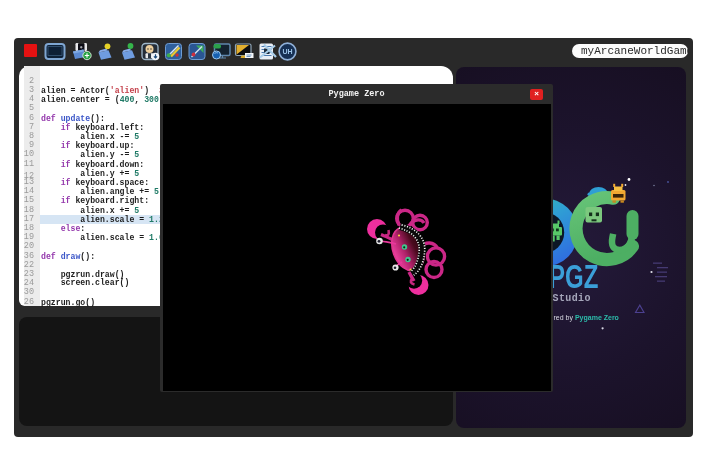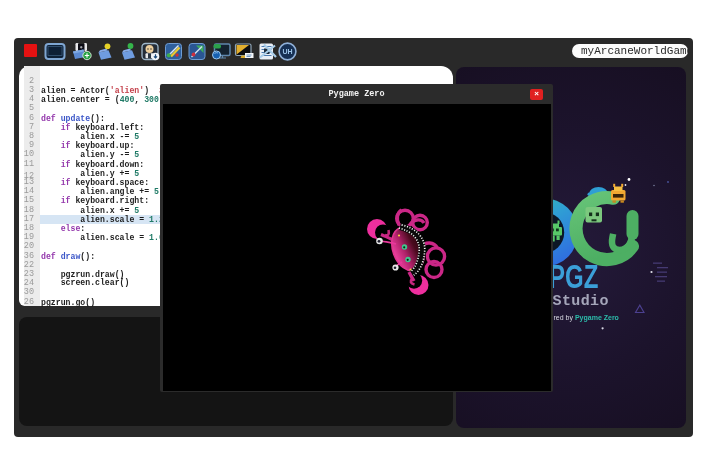--- a/index.html
+++ b/index.html
@@ -22,21 +22,21 @@
   .str{color:#c4414b}
   .cm{color:#b05050}
   #hl17{left:40px;width:413px;height:9.2px;background:#d6e5f4}
   
   #term{left:18.5px;top:316.5px;width:434.5px;height:109px;background:#141414;border-radius:8px}
   
   #navy{left:456px;top:66.5px;width:230px;height:361.5px;border-radius:8px;
         background:radial-gradient(circle at 110px 185px,#241a3a 0%,#1c132c 55%,#170f22 100%)}
   #pgz{left:549px;top:259px;width:120px;height:30px;font-family:"Liberation Sans",sans-serif;
        font-weight:bold;font-size:30px;color:#3b9fd8;letter-spacing:0;transform:scale(0.8,1.08);transform-origin:0 0}
-  #studio{left:552.5px;top:293px;font-size:15px;color:#a5a6ba;letter-spacing:0.4px;font-weight:bold}
+  #studio{left:552.5px;top:293px;font-size:10px;color:#a5a6ba;letter-spacing:0.4px;font-weight:bold}
   #powered{left:536px;top:313.8px;font-family:"Liberation Sans",sans-serif;font-size:7px;color:#d8d9e2}
   #powered b{color:#2cbcab}
   
   #game{left:160px;top:84px;width:393px;height:308px;background:#2b2b2b;border-radius:2px}
   #gtitle{left:0;top:0;width:100%;height:19.5px;color:#f2f2f2;font-size:8.5px;font-weight:bold;
           text-align:center;line-height:20px}
   #gx{left:370px;top:5px;width:13px;height:10.5px;background:#e02020;border-radius:2px;
       color:#fff;font-size:8px;font-weight:bold;text-align:center;line-height:10px;
       font-family:"Liberation Sans",sans-serif}
   #gcontent{left:2.5px;top:19.5px;width:388px;height:287.5px;background:#000}

